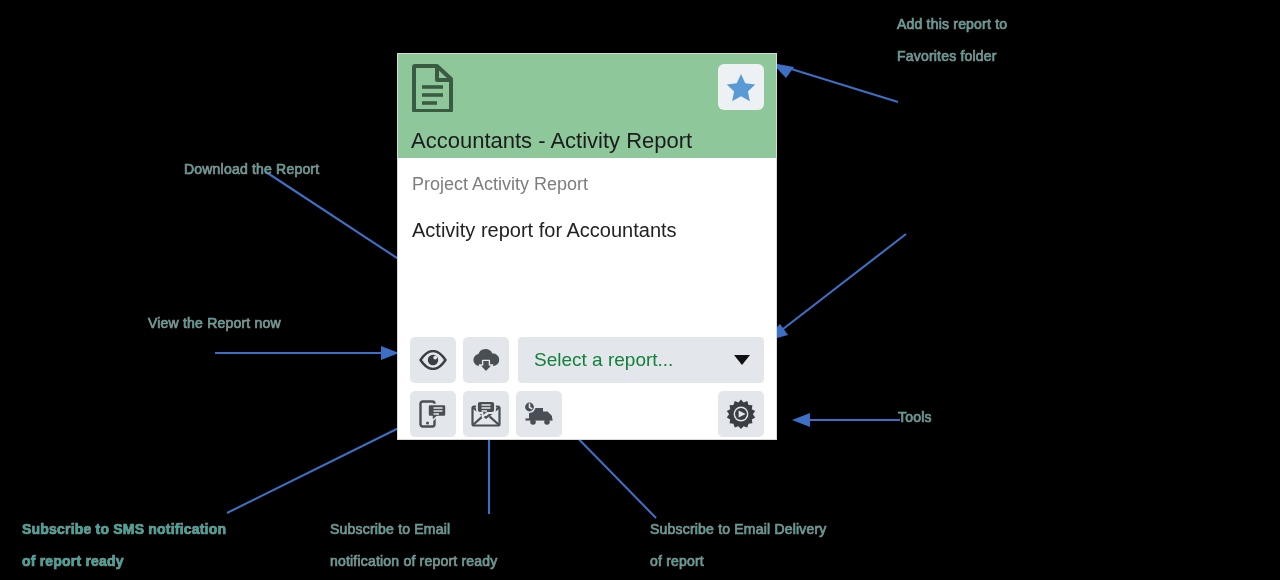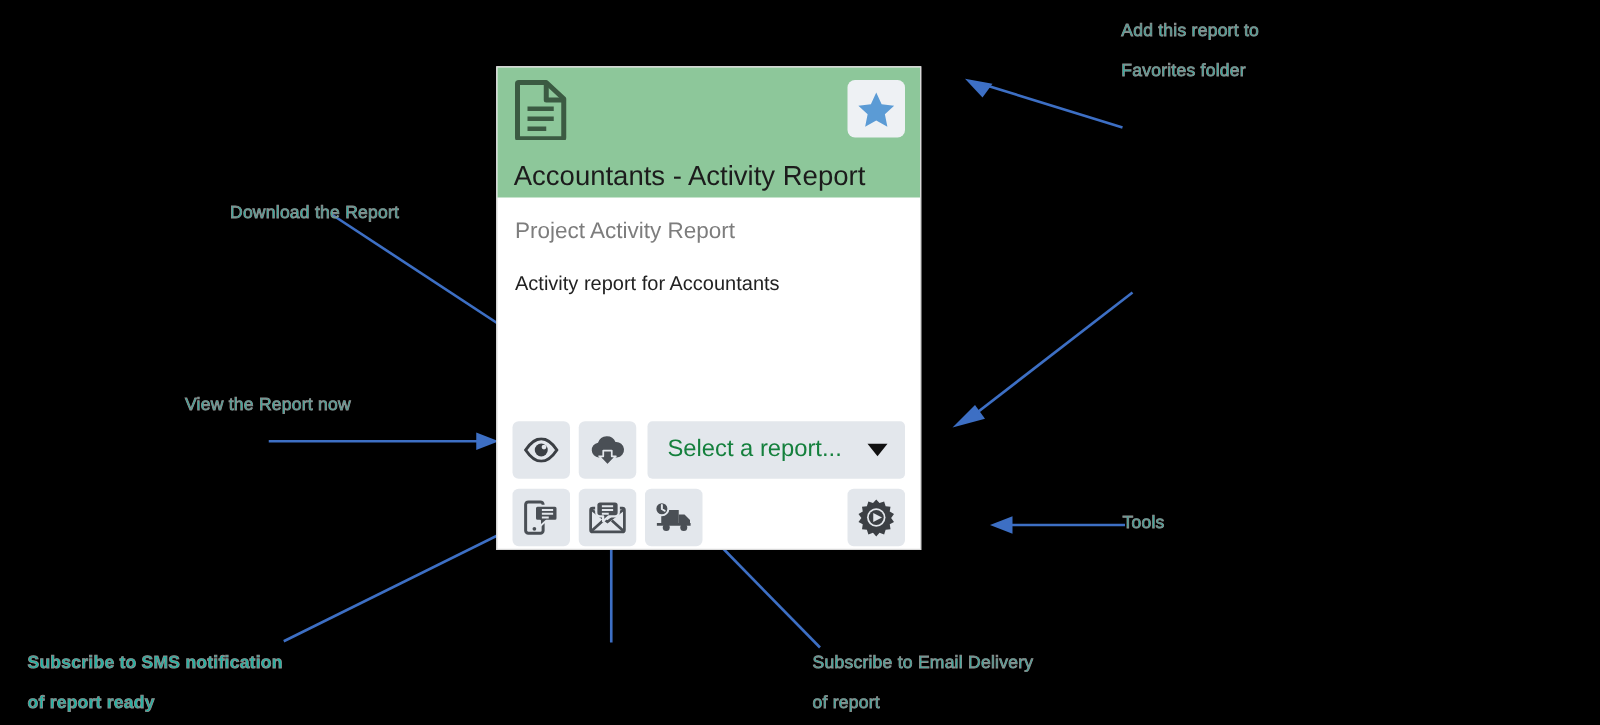--- a/index.html
+++ b/index.html
@@ -24,21 +24,21 @@
     font-family:"Liberation Sans", sans-serif;
   }
 
   
   .arrow{position:absolute;overflow:visible;}
   .arrow line{stroke:#3d6fc4;stroke-width:2.1;}
   .arrow polygon{fill:#3d6fc4;}
 
   
   #card{
-    position:absolute;left:397px;top:53px;width:340px;height:387px;
+    position:absolute;left:397px;top:53px;width:380px;height:387px;
     background:#ffffff;
     border:1px solid #d9d9d9;
     box-sizing:border-box;
   }
   #card-header{
     height:104px;
     background:#8dc79a;
     position:relative;
     box-sizing:border-box;
   }
@@ -51,21 +51,21 @@
     cursor:pointer;
   }
   #card-title{
     position:absolute;left:13px;bottom:4px;
     font-size:22px;color:#1c1c1c;
     font-family:"Liberation Sans", sans-serif;
     white-space:nowrap;
   }
   #card-body{padding:16px 14px 0 14px;}
   .body-line1{font-size:18px;color:#7d7d7d;margin-bottom:24px;}
-  .body-line2{font-size:16px;color:#222222;}
+  .body-line2{font-size:20px;color:#222222;}
 
   #card-footer{
     position:absolute;left:0;right:0;bottom:0;height:110px;
     padding:8px 12px 10px 12px;box-sizing:border-box;
   }
   .row{display:flex;align-items:center;height:46px;margin-bottom:8px;}
   .row.second{position:relative;margin-bottom:0;}
   .tool-btn{
     width:46px;height:46px;border-radius:5px;background:#e3e7ec;
     display:flex;align-items:center;justify-content:center;
@@ -136,20 +136,22 @@
   <div class="anno" style="left:152px;top:153px;margin-left:32px;">Download the Report</div>
 
 
   <div class="anno" style="left:148px;top:307px;">View the Report now</div>
 
   <div class="anno" style="left:898px;top:401px;">Tools</div>
 
   <div class="anno" style="left:22px;top:513px;font-weight:bold;">Subscribe to SMS notification
 of report ready</div>
 
+  <div class="anno" style="left:330px;top:513px;">Subscribe to Email
+notification of report ready</div>
 
   <div class="anno" style="left:650px;top:513px;">Subscribe to Email Delivery
 of report</div>
 
   <div id="card">
 
     <div id="card-header">
 
       <span id="doc-icon">
         <svg width="42" height="48" viewBox="0 0 42 48">

